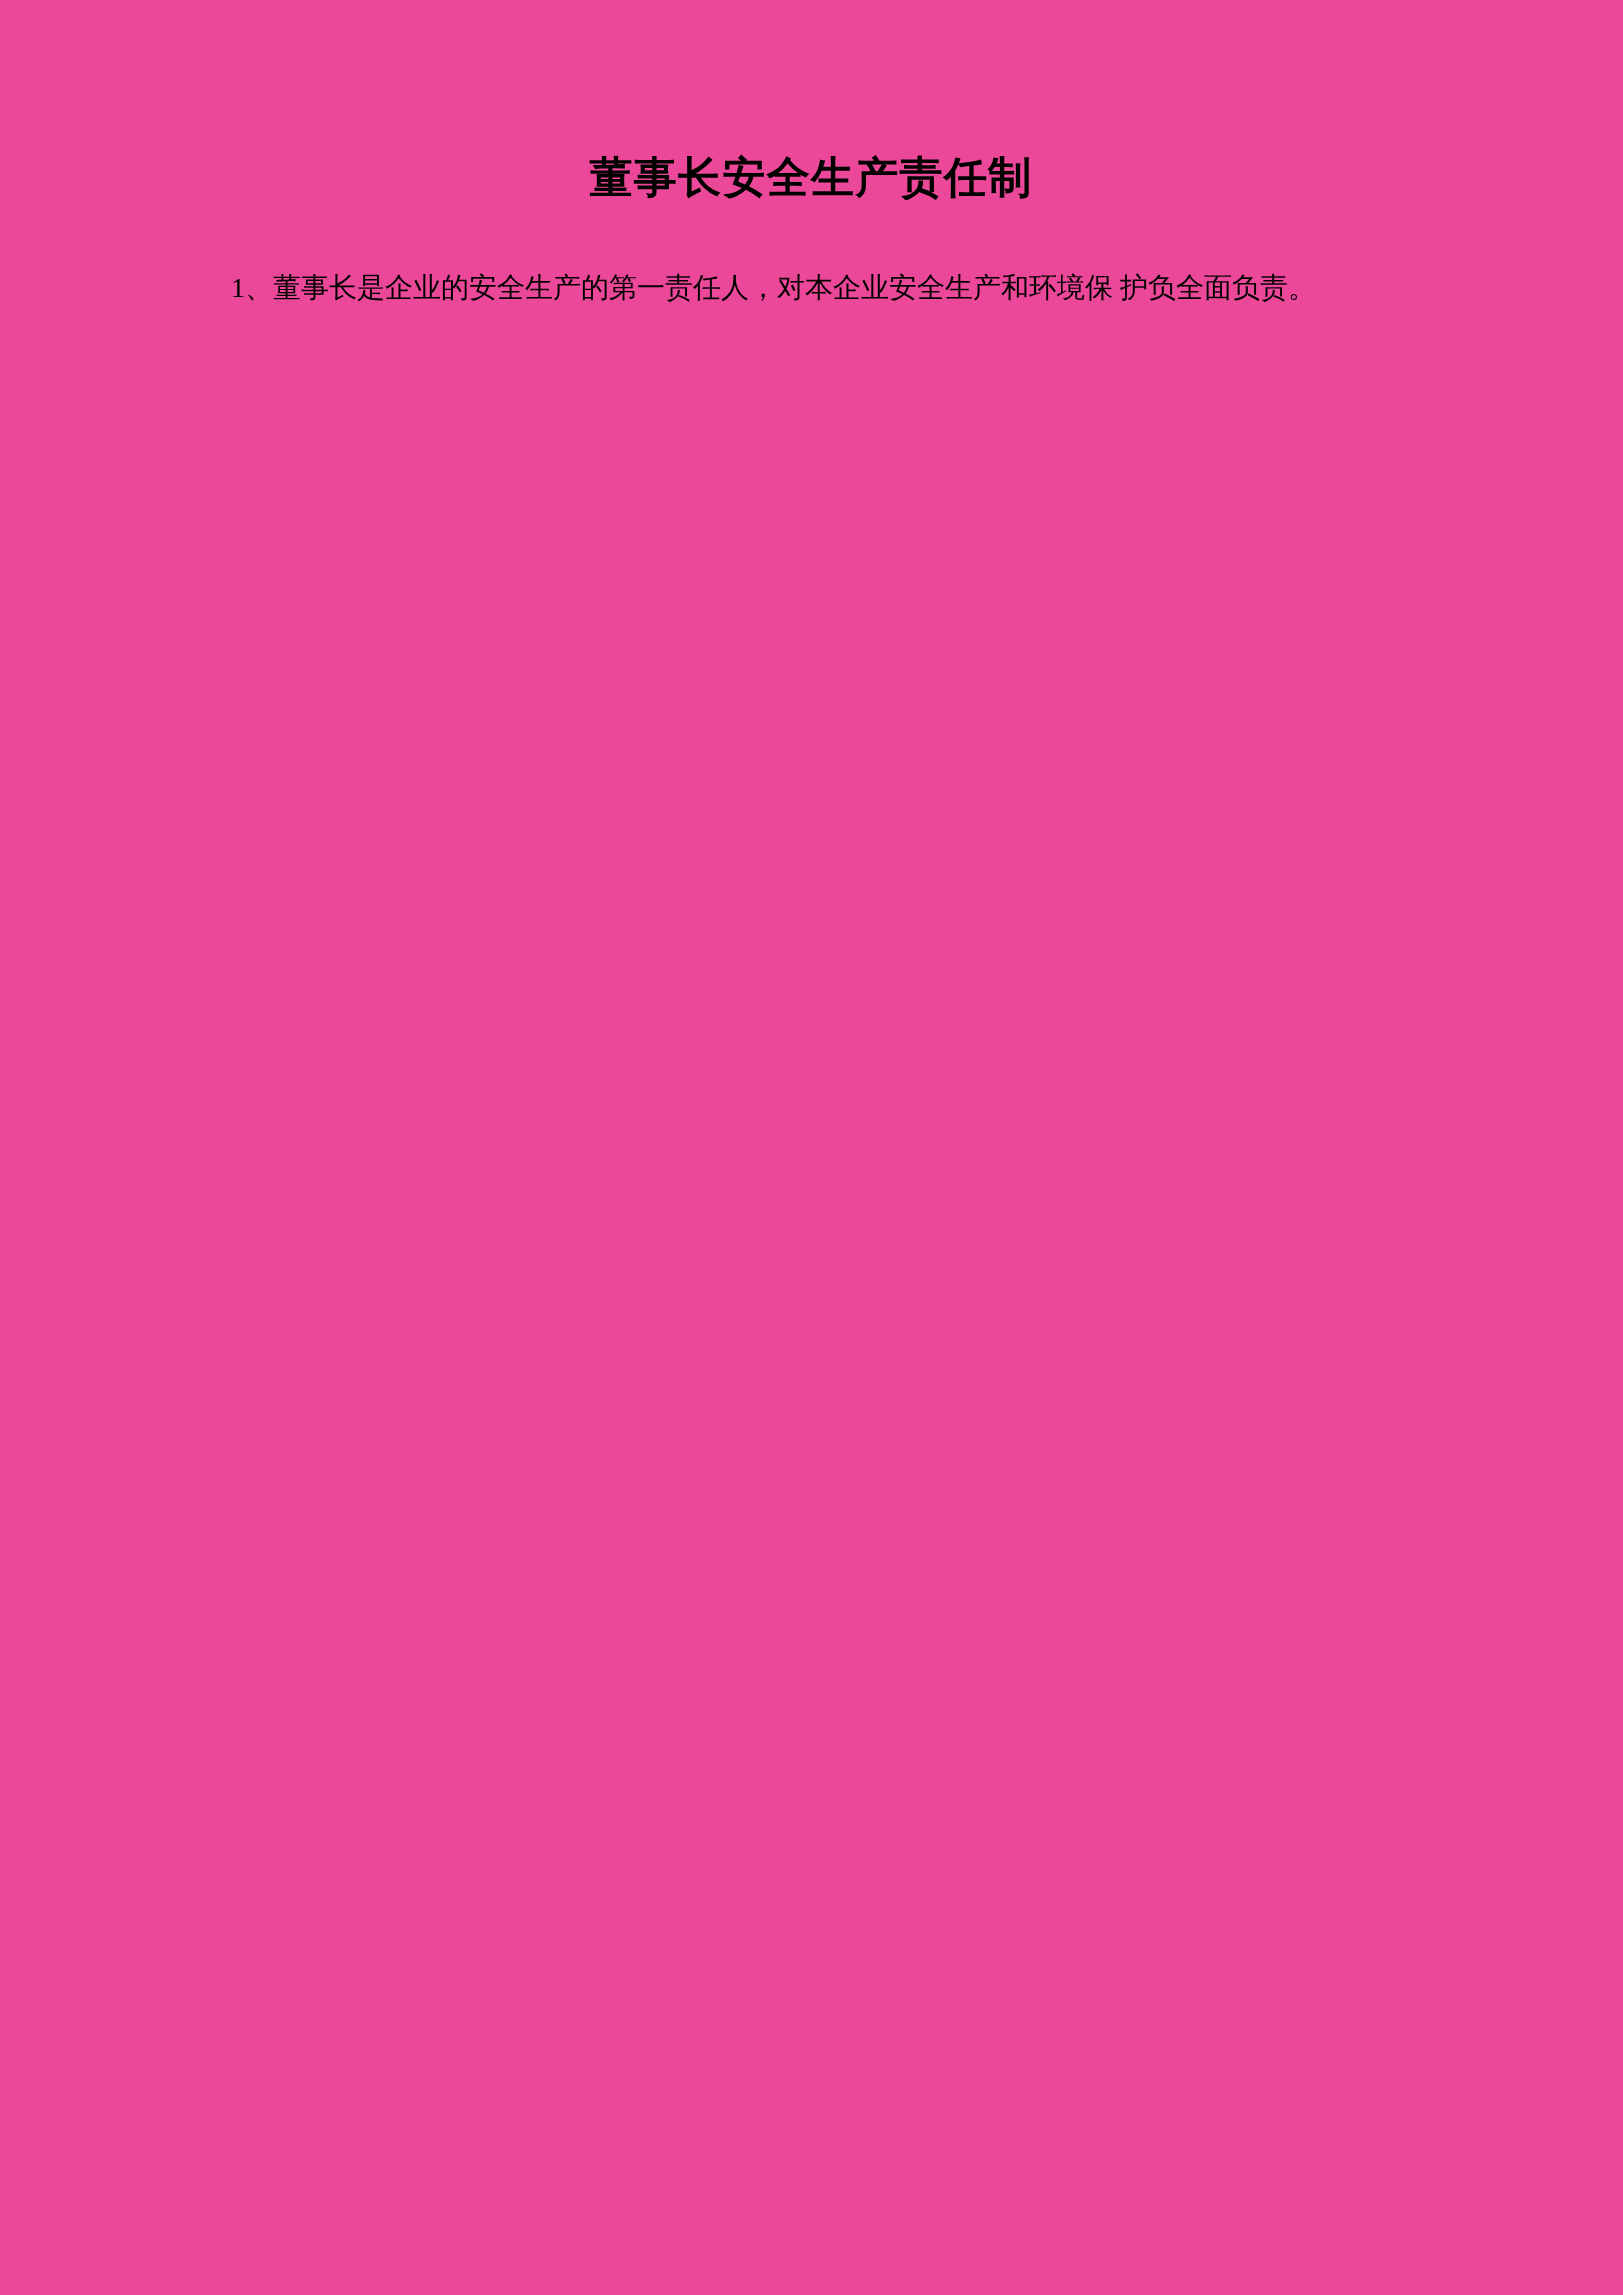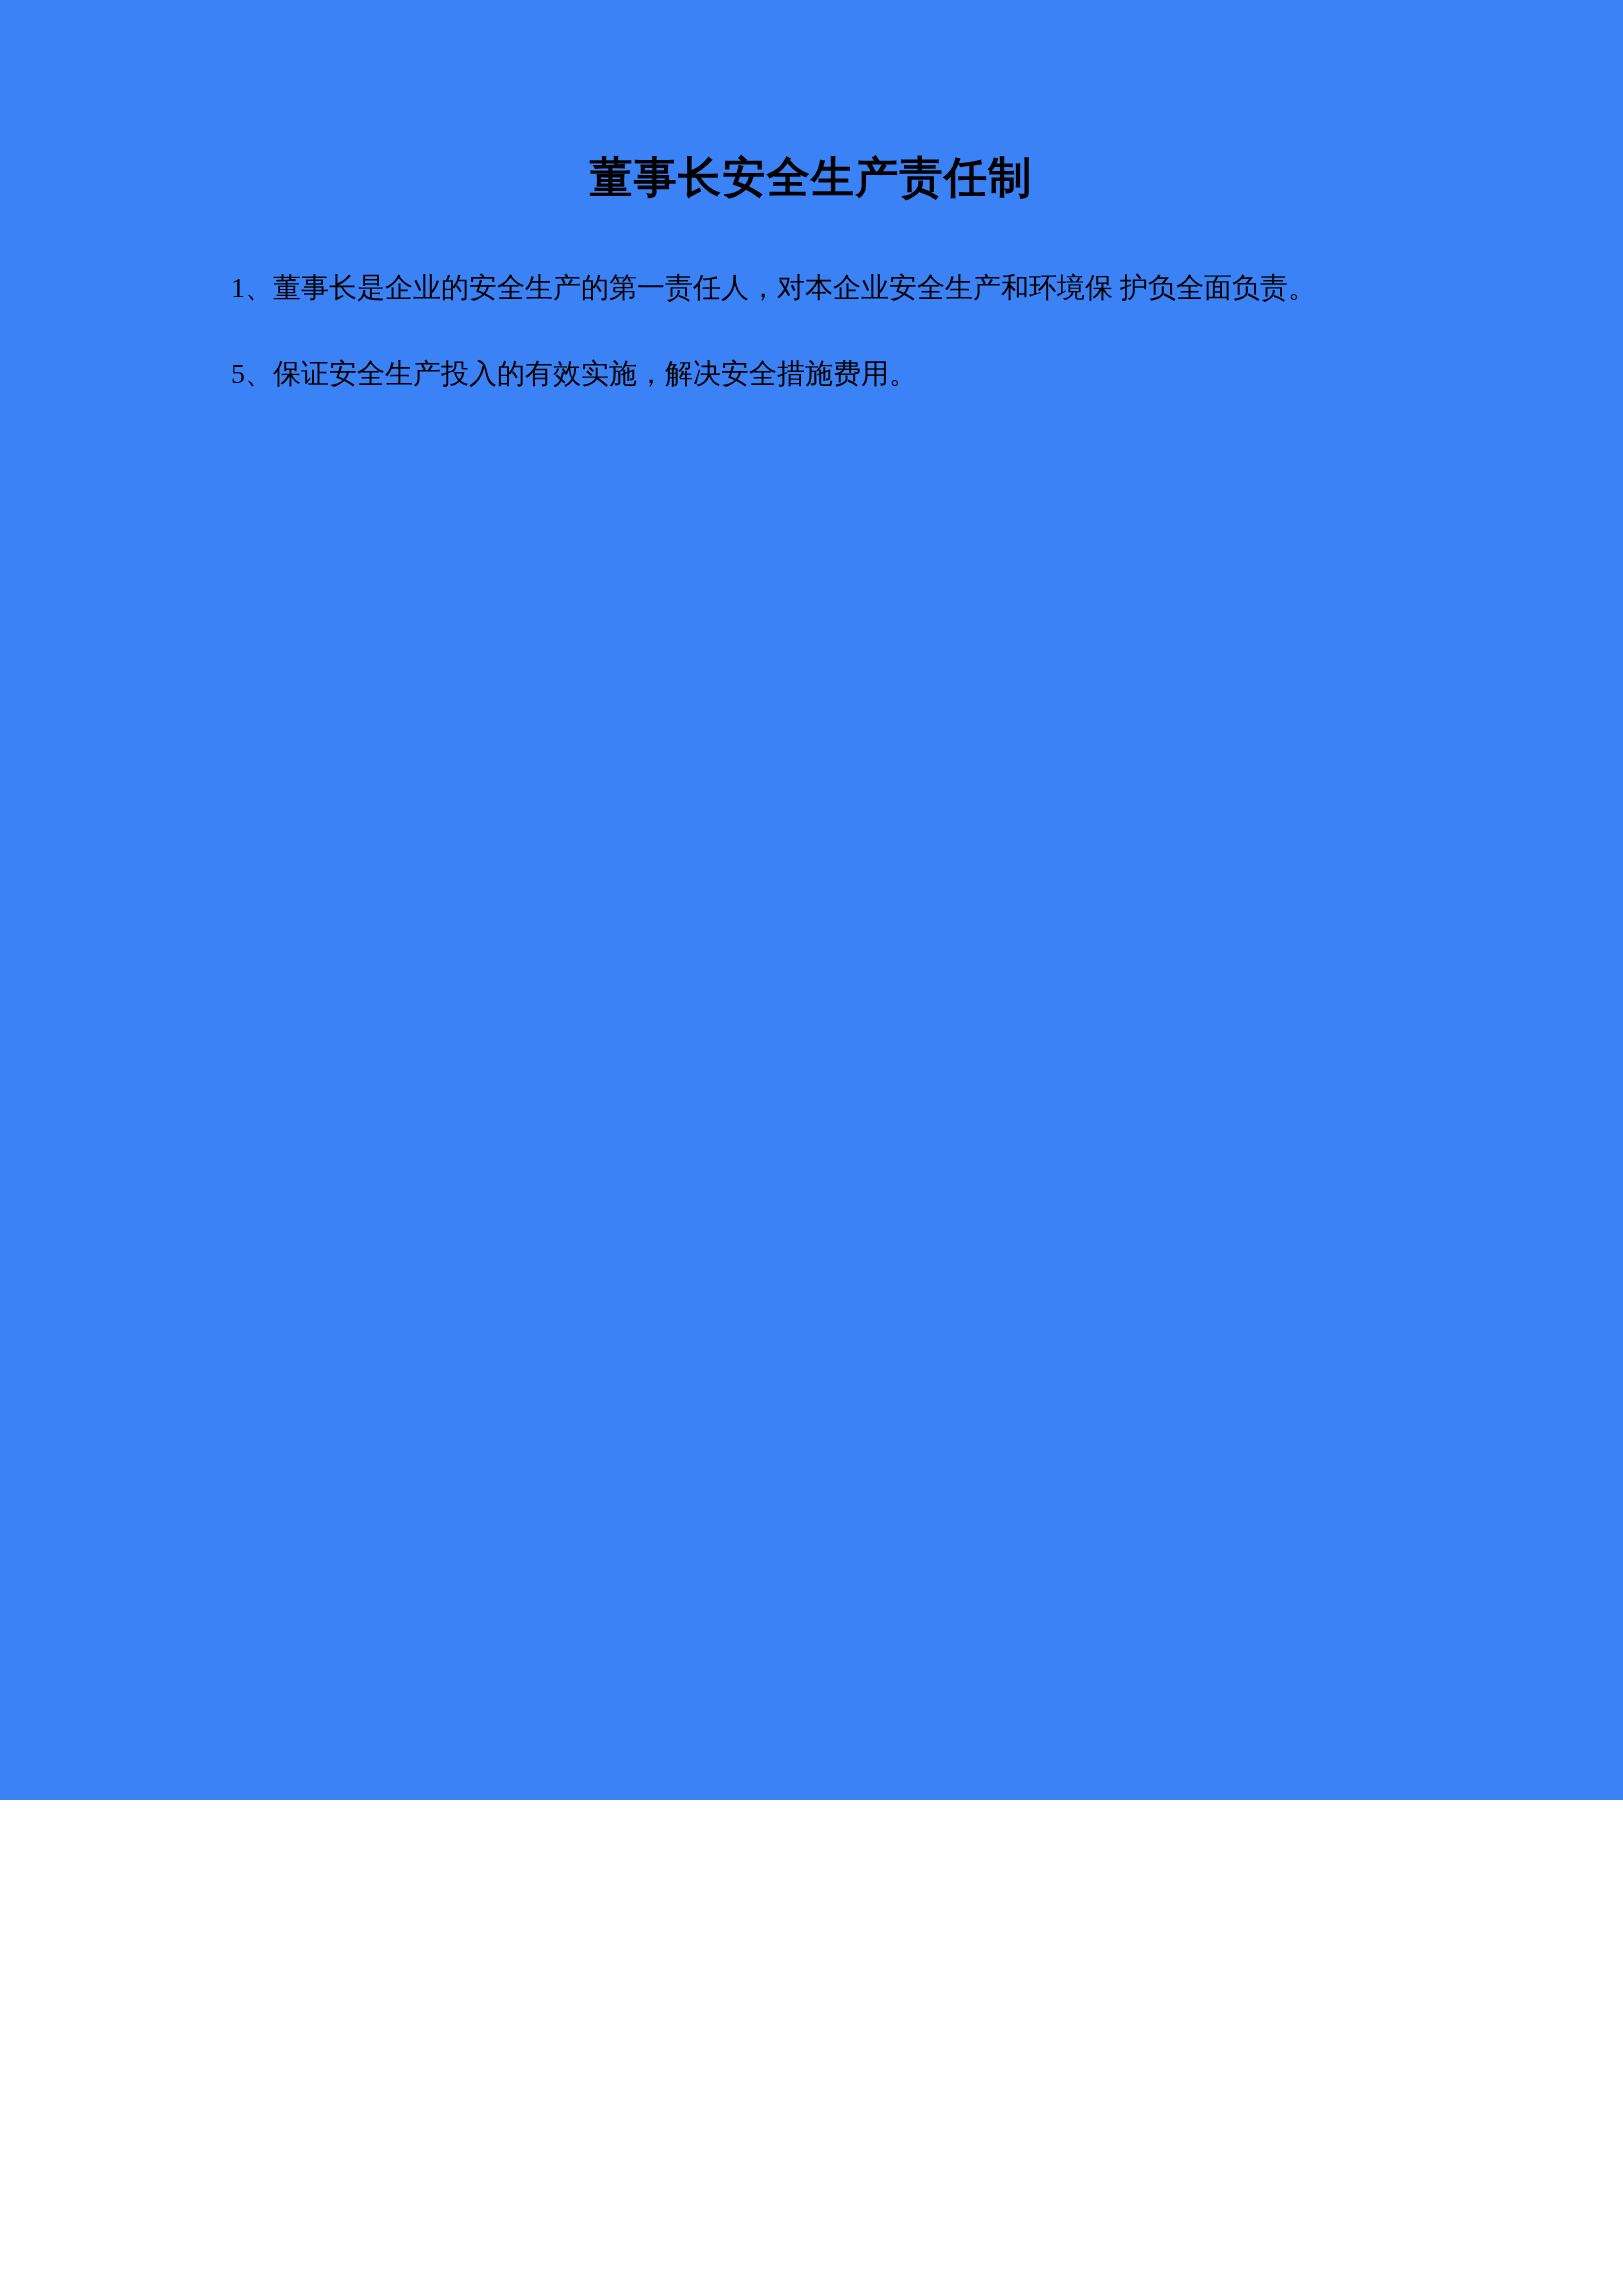--- a/index.html
+++ b/index.html
@@ -3,22 +3,22 @@
 <meta charset="utf-8">
 <style>
   html, body {
     margin: 0;
     padding: 0;
     background: #ffffff;
   }
   .page {
     position: relative;
     width: 1623px;
-    height: 1800px;
-    background: #3b82f6;
+    height: 2295px;
+    background: #ec4899;
     box-sizing: border-box;
     padding: 0 158px 0 157px;
     overflow: hidden;
     font-family: "Liberation Serif", "DejaVu Serif", serif;
     color: #000000;
   }
   .doc-title {
     margin: 156px 0 0 0;
     padding: 0;
     text-align: center;
@@ -44,16 +44,15 @@
   }
 </style>
 </head>
 <body>
 
 <div class="page">
   <h1 class="doc-title">董事长安全生产责任制</h1>
 
   <div class="doc-body">
     <p>1、董事长是企业的安全生产的第一责任人，对本企业安全生产和环境保 护负全面负责。</p>
-    <p>5、保证安全生产投入的有效实施，解决安全措施费用。</p>
   </div>
 </div>
 
 
 </body></html>

